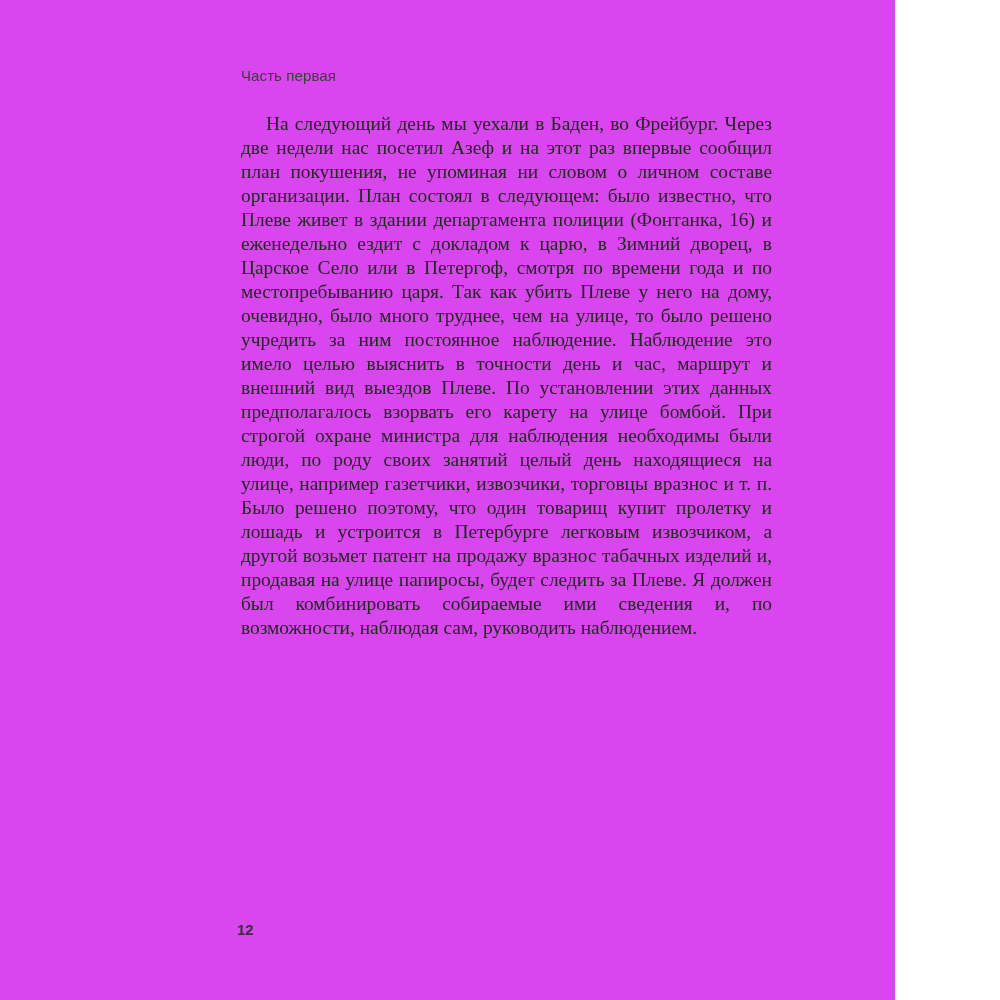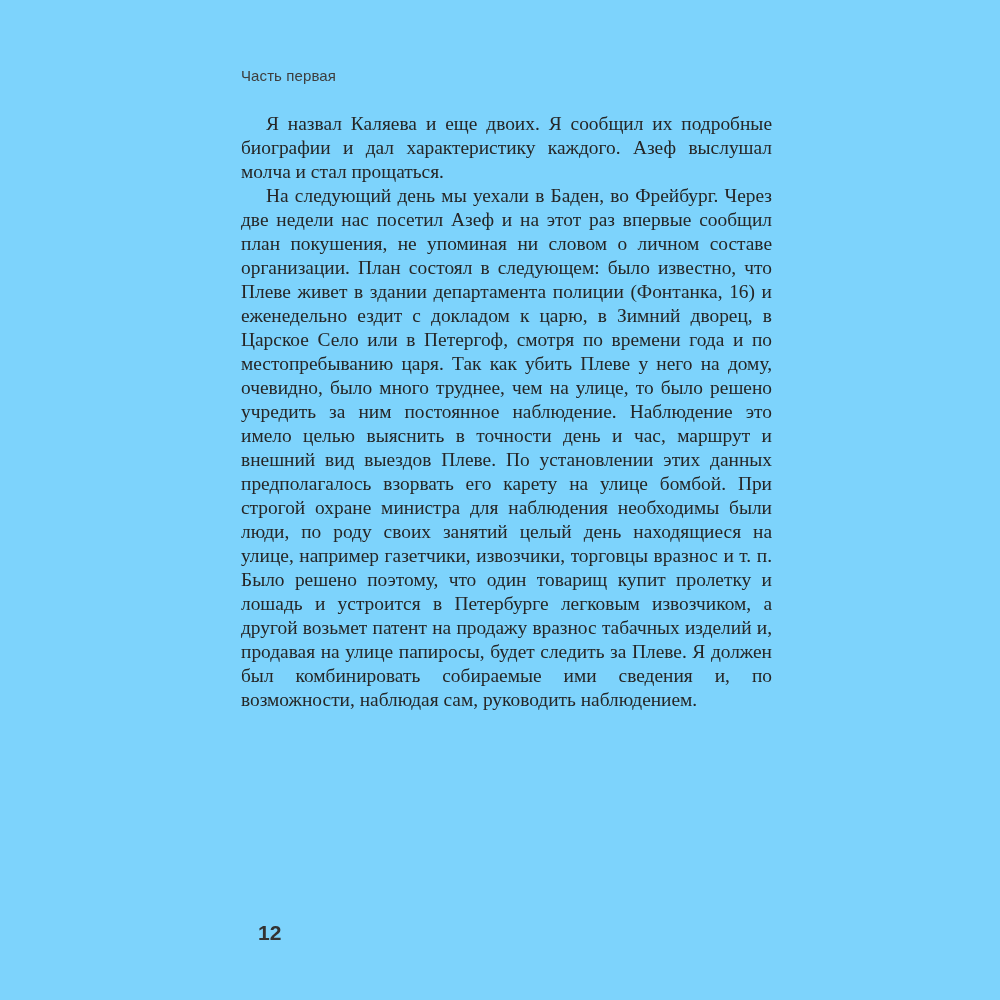--- a/index.html
+++ b/index.html
@@ -2,23 +2,23 @@
 <html lang="ru"><head>
 <meta charset="utf-8">
 <style>
   html, body {
     margin: 0;
     padding: 0;
     background: #ffffff;
   }
   .page {
     position: relative;
-    width: 1000px;
+    width: 895px;
     height: 1000px;
-    background: #7dd3fc;
+    background: #d946ef;
     overflow: hidden;
   }
   .running-head {
     position: absolute;
     left: 241px;
     top: 66px;
     font-family: "Liberation Sans", sans-serif;
     font-size: 15px;
     line-height: 19px;
     color: #3d3d3d;
@@ -37,35 +37,34 @@
     hyphens: auto;
     -webkit-hyphens: auto;
   }
   .body-text p {
     margin: 0;
     padding: 0;
     text-indent: 25px;
   }
   .page-number {
     position: absolute;
-    left: 258px;
+    left: 237px;
     top: 921px;
     font-family: "Liberation Sans", sans-serif;
     font-weight: 700;
-    font-size: 21px;
+    font-size: 15px;
     color: #333333;
   }
 </style>
 </head>
 <body>
 
 <div class="page">
 
   <div class="running-head">Часть первая</div>
 
   <div class="body-text">
-    <p>Я назвал Каляева и еще двоих. Я сообщил их подробные биографии и дал характеристику каждого. Азеф выслушал молча и стал прощаться.</p>
     <p>На следующий день мы уехали в Баден, во Фрейбург. Через две недели нас посетил Азеф и на этот раз впервые сообщил план покушения, не упоминая ни словом о личном составе организации. План состоял в следующем: было известно, что Плеве живет в здании департамента полиции (Фонтанка, 16) и еженедельно ездит с докладом к царю, в Зимний дворец, в Царское Село или в Петергоф, смотря по времени года и по местопребыванию царя. Так как убить Плеве у него на дому, очевидно, было много труднее, чем на улице, то было решено учредить за ним постоянное наблюдение. Наблюдение это имело целью выяснить в точности день и час, маршрут и внешний вид выездов Плеве. По установлении этих данных предполагалось взорвать его карету на улице бомбой. При строгой охране министра для наблюдения необходимы были люди, по роду своих занятий целый день находящиеся на улице, например газетчики, извозчики, торговцы вразнос и т. п. Было решено поэтому, что один товарищ купит пролетку и лошадь и устроится в Петербурге легковым извозчиком, а другой возьмет патент на продажу вразнос табачных изделий и, продавая на улице папиросы, будет следить за Плеве. Я должен был комбинировать собираемые ими сведения и, по возможности, наблюдая сам, руководить наблюдением.</p>
   </div>
 
   <div class="page-number">12</div>
 
 </div>
 
 </body></html>

